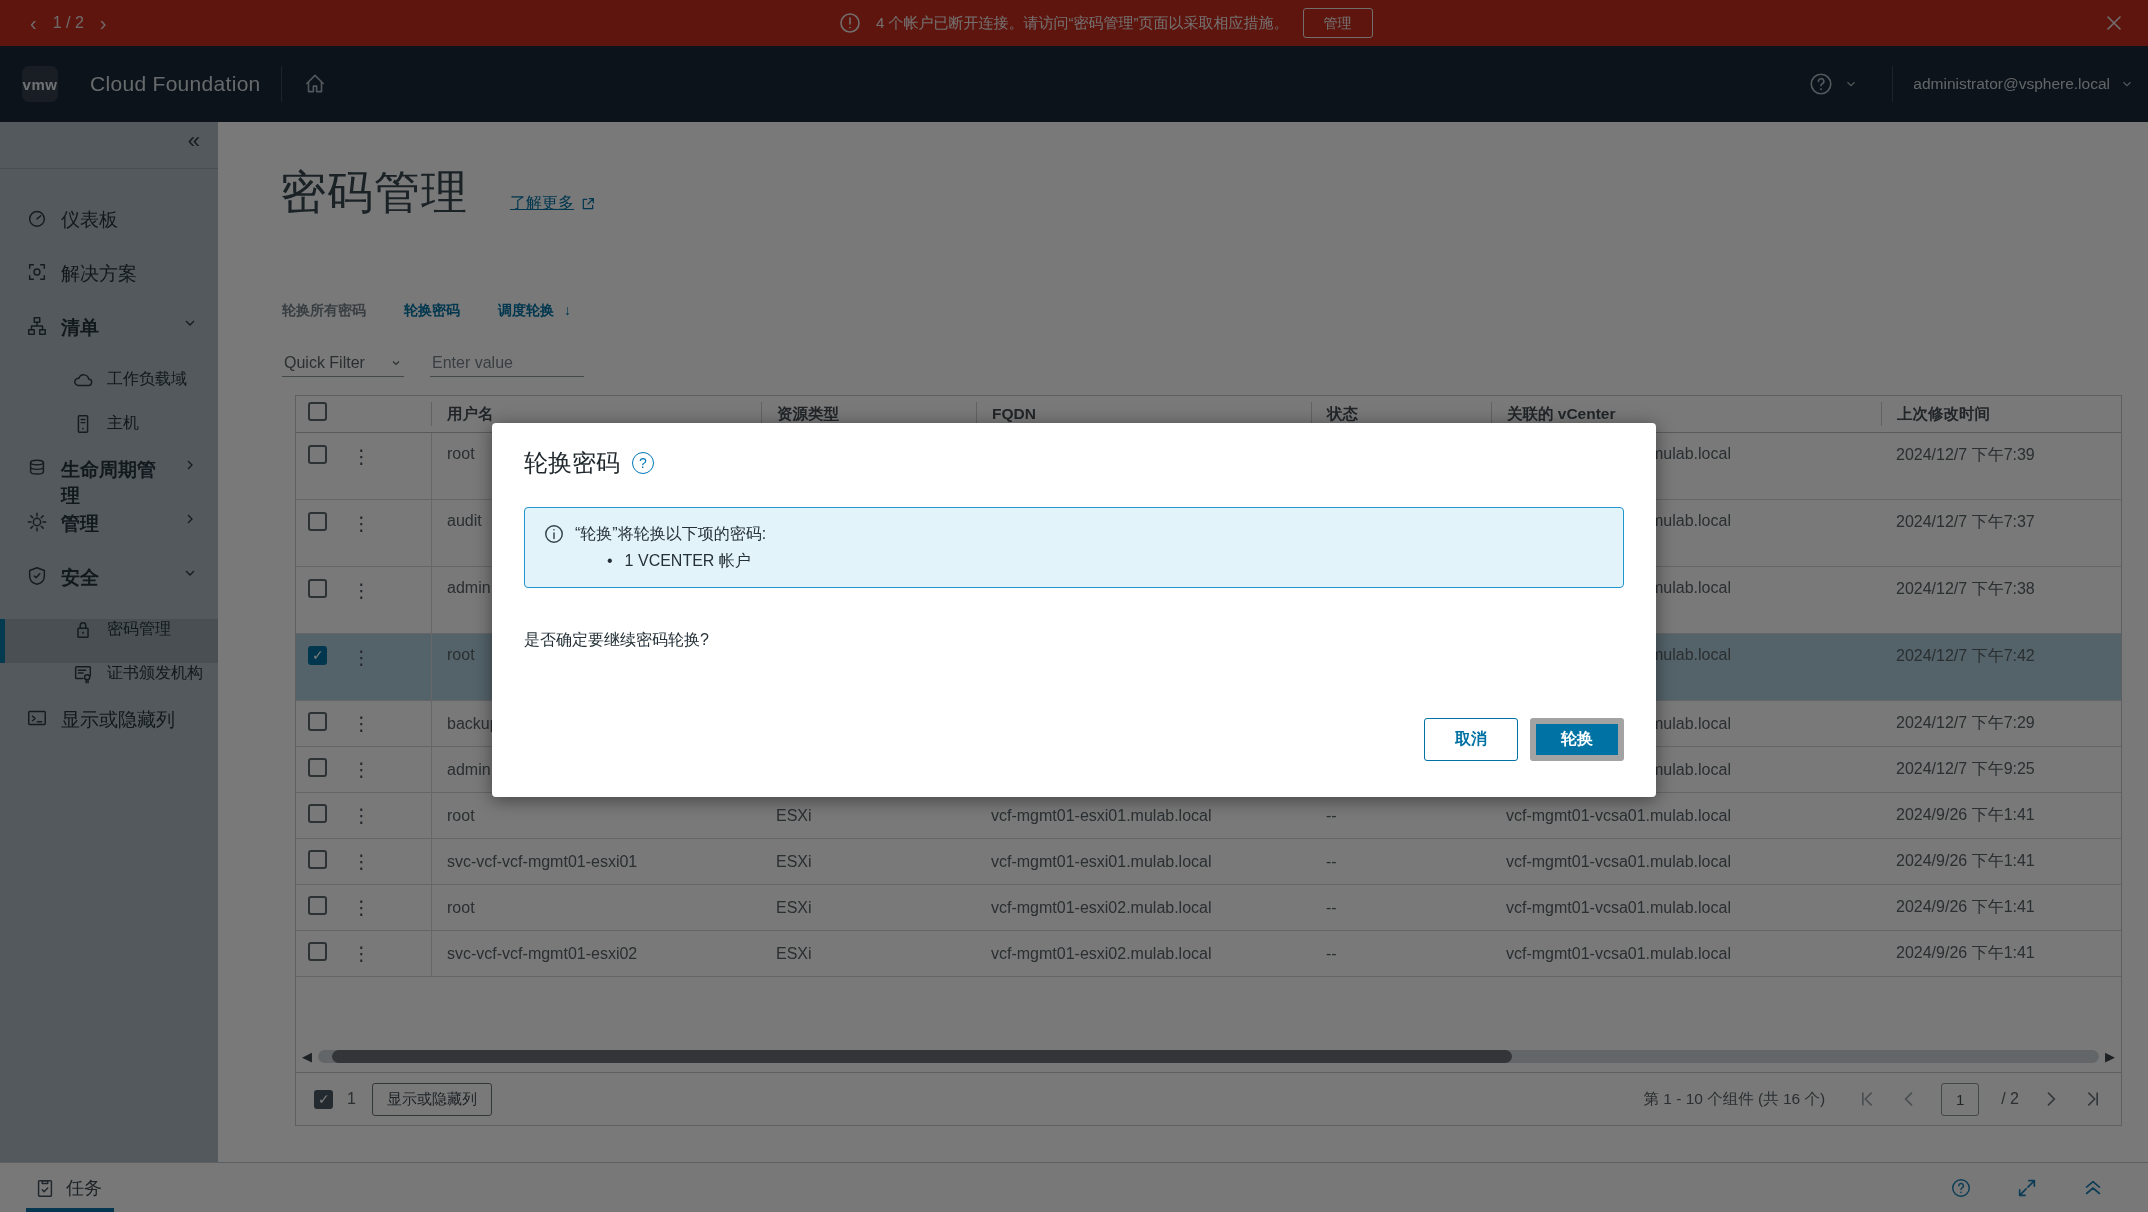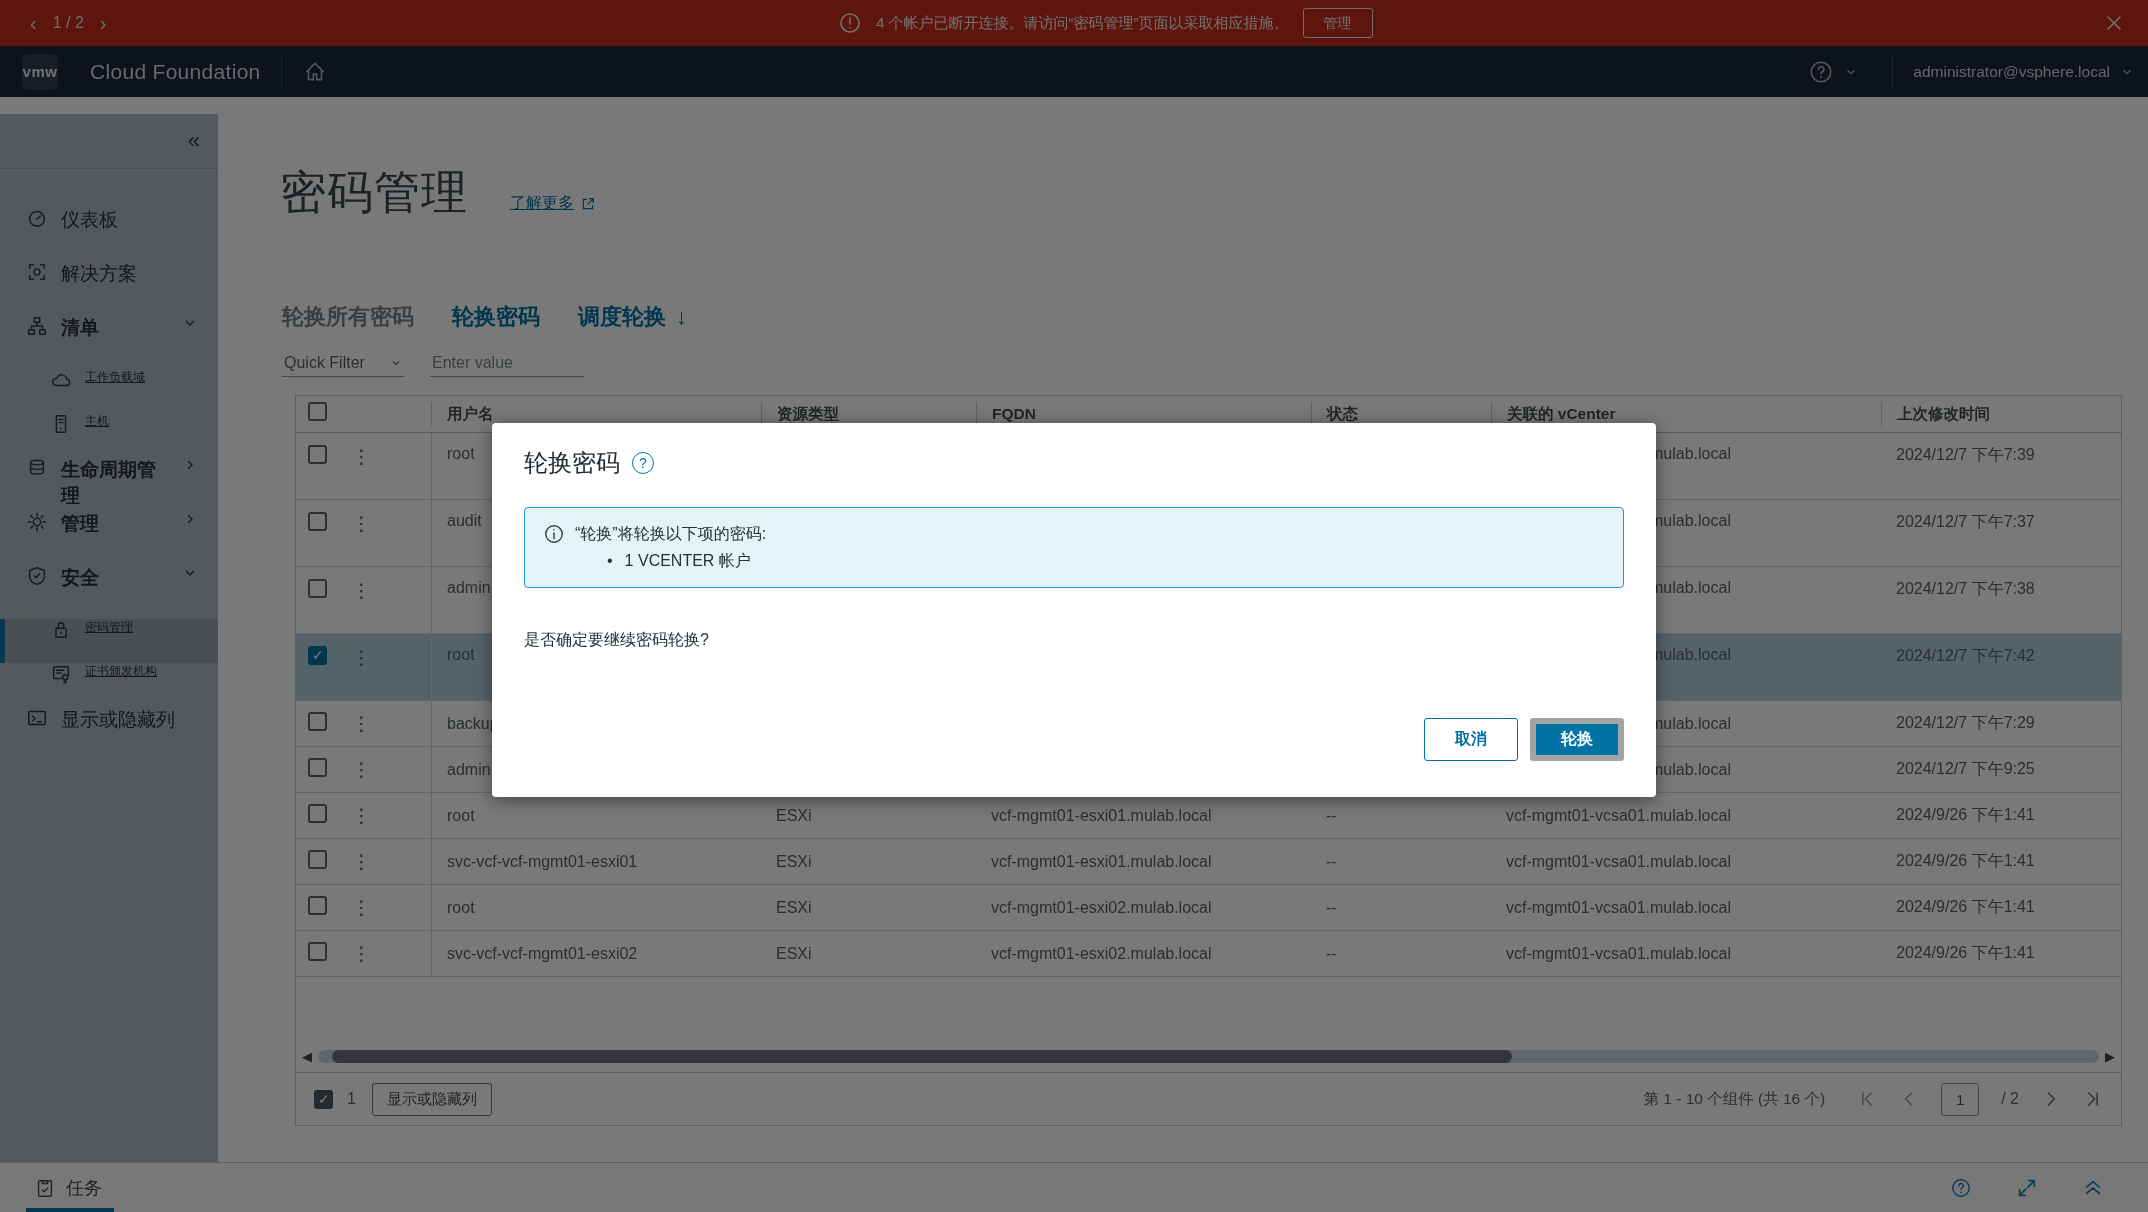--- a/index.html
+++ b/index.html
@@ -12,49 +12,49 @@
   .banner{position:absolute;top:0;left:0;right:0;height:46px;background:#c22c1f;color:#f2e9e7;z-index:1;}
   .banner-pager{position:absolute;left:30px;top:0;height:46px;display:flex;align-items:center;gap:16px;
     color:#e9dedc;font-size:16px;}
   .banner-pager .chev{font-size:20px;cursor:pointer;}
   .banner-center{position:absolute;left:838px;top:0;height:46px;display:flex;align-items:center;gap:14px;font-size:15px;}
   .banner-btn{border:1px solid #efe6e4;border-radius:3px;background:transparent;color:#f4ecea;
     font-size:14px;padding:4px 20px;height:30px;line-height:20px;font-family:inherit;cursor:pointer;}
   .banner-close{position:absolute;right:22px;top:11px;width:24px;height:24px;color:#f0e7e5;cursor:pointer;}
 
   
-  .header{position:absolute;top:46px;left:0;right:0;height:51px;background:#1b2838;display:flex;align-items:center;z-index:1;}
+  .header{position:absolute;top:46px;left:0;right:0;height:76px;background:#1b2838;display:flex;align-items:center;z-index:1;}
   .logo-box{width:36px;height:36px;margin-left:22px;background:#32404d;border-radius:7px;
     display:flex;align-items:center;justify-content:center;color:#e8edf0;font-weight:bold;font-size:15px;letter-spacing:.5px;}
   .product{margin-left:32px;color:#d6dde1;font-size:21px;font-weight:300;letter-spacing:.3px;}
   .hdr-div{width:1px;height:36px;background:#3c4b59;margin:0 20px;}
   .hdr-right{margin-left:auto;display:flex;align-items:center;color:#c3ccd1;}
   .hdr-caret{font-size:13px;margin:0 14px 0 10px;color:#aeb8be;}
   .hdr-user{font-size:15.5px;color:#ccd4d8;}
 
   
   .body{position:absolute;top:114px;left:0;right:0;bottom:49px;display:flex;}
   .sidebar{width:218px;background:#b0bac2;color:#25353e;position:relative;flex:0 0 auto;}
   .collapse-row{height:54px;border-bottom:1px solid #98a3ab;position:relative;}
   .collapse-ic{position:absolute;right:18px;top:14px;font-size:22px;color:#2c3c45;cursor:pointer;}
   .nav{padding-top:38px;}
   .nav-item{display:flex;align-items:flex-start;gap:13px;height:54px;padding-left:26px;font-size:19px;cursor:pointer;position:relative;}
-  .nav-item.sub{height:44px;padding-left:50px;font-size:12px;text-decoration:underline;}
+  .nav-item.sub{height:44px;padding-left:72px;font-size:16px;}
   .nav-item.bold{font-weight:bold;}
   .nav-item .icn{color:#2b3b44;}
   .nav-item .nav-chev{margin-left:auto;margin-right:20px;color:#2b3b44;}
   .nav-item.selected{background:#99a5ac;}
   .nav-item.selected::before{content:"";position:absolute;left:0;top:0;bottom:0;width:5px;background:#0a7aa6;}
 
   .main{flex:1;position:relative;background:#fdfdfd;overflow:hidden;}
   .title-row{position:absolute;top:48px;left:62px;display:flex;align-items:baseline;gap:42px;}
   .page-title{font-size:46px;font-weight:400;color:#374850;letter-spacing:1px;}
   .learn-more{display:flex;align-items:center;gap:6px;color:#0072a3;font-size:16px;cursor:pointer;}
   .learn-more .lm-text{text-decoration:underline;}
-  .tabs{position:absolute;top:188px;left:64px;display:flex;align-items:center;gap:38px;font-size:22px;font-weight:bold;}
+  .tabs{position:absolute;top:188px;left:64px;display:flex;align-items:center;gap:38px;font-size:14px;font-weight:bold;}
   .tab{cursor:pointer;}
   .tab.muted{color:#76828a;font-weight:bold;}
   .tab.link{color:#0072a3;}
   .tab .dn{margin-left:10px;font-weight:normal;}
 
   .filter-row{position:absolute;top:236px;left:64px;display:flex;align-items:flex-end;gap:26px;}
   .qf{width:118px;border-bottom:1px solid #8d979d;display:flex;align-items:center;justify-content:space-between;
     padding:4px 2px;font-size:16px;color:#5a6266;cursor:pointer;}
   .qf .caret{font-size:12px;color:#5a6266;}
   .fl-input{width:150px;border:none;border-bottom:1px solid #8d979d;background:transparent;outline:none;

